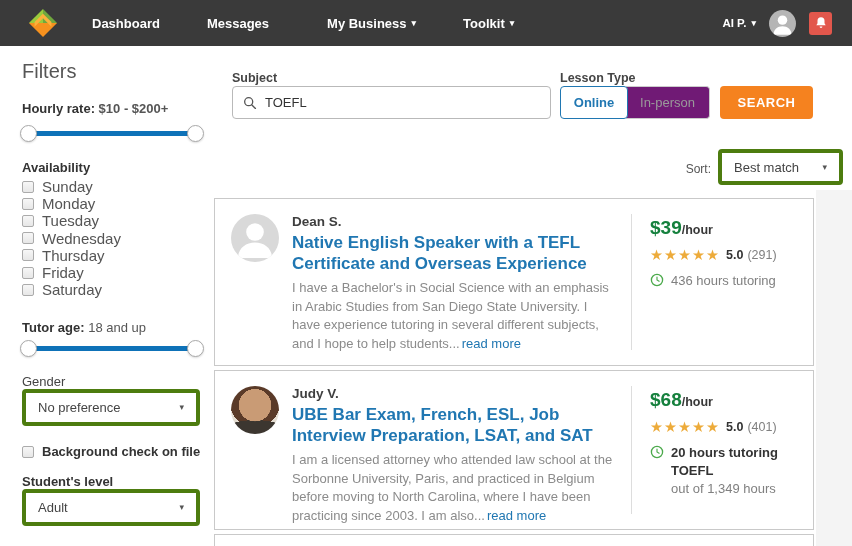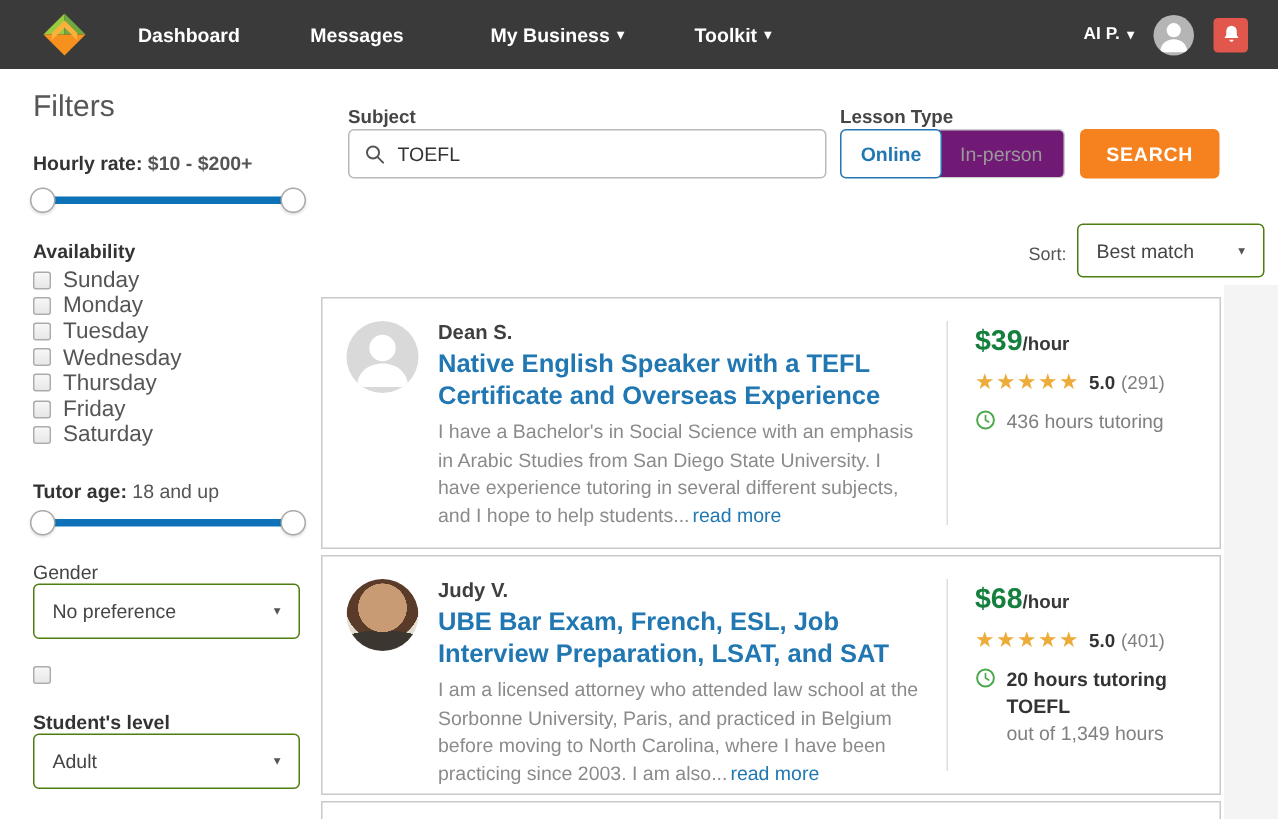--- a/index.html
+++ b/index.html
@@ -52,21 +52,21 @@
   .slider .handle.l { left:-2px; } .slider .handle.r { right:-2px; }
   .day-list { position:absolute; left:22px; top:178px; }
   .day-row { display:flex; align-items:center; height:17.2px; cursor:pointer; }
   .cb {
     width:12px; height:12px; border:1px solid #ababab; border-radius:2px;
     background:linear-gradient(#f7f7f7,#e7e7e7); margin-right:8px; flex:none; cursor:pointer;
   }
   .day-row span.day-txt { font-size:15px; color:#555; }
   .select {
     position:absolute; left:22px; width:178px; height:37px; background:#fff;
-    border:1px solid #4d7c0f; border-radius:4px; display:flex; align-items:center;
+    border:4px solid #4d7c0f; border-radius:4px; display:flex; align-items:center;
     justify-content:space-between; padding:0 12px; cursor:pointer;
   }
   .select .sel-txt { font-size:13px; color:#444; }
   .check-row { position:absolute; left:22px; display:flex; align-items:center; cursor:pointer; }
   .check-row span.ck-txt { font-size:13px; font-weight:700; color:#333; }
 
   
   .fld-label { position:absolute; font-size:12.5px; font-weight:600; color:#454545; }
   .subject-box {
     position:absolute; left:232px; top:86px; width:319px; height:33px;
@@ -239,20 +239,21 @@
   </div>
 
   <div class="f-label" style="top:374px; font-weight:400; color:#444;">Gender</div>
   <div class="select" style="top:389px;">
     <span class="sel-txt">No preference</span>
     <span class="caret dark">▾</span>
   </div>
 
   <div class="check-row" style="top:444px;">
     <span class="cb"></span>
+    <span class="ck-txt">Background check on file</span>
   </div>
 
   <div class="f-label" style="top:474px;"><b>Student's level</b></div>
   <div class="select" style="top:489px;">
     <span class="sel-txt">Adult</span>
     <span class="caret dark">▾</span>
   </div>
 
   <div class="fld-label" style="left:232px; top:71px;">Subject</div>
   <div class="subject-box">

